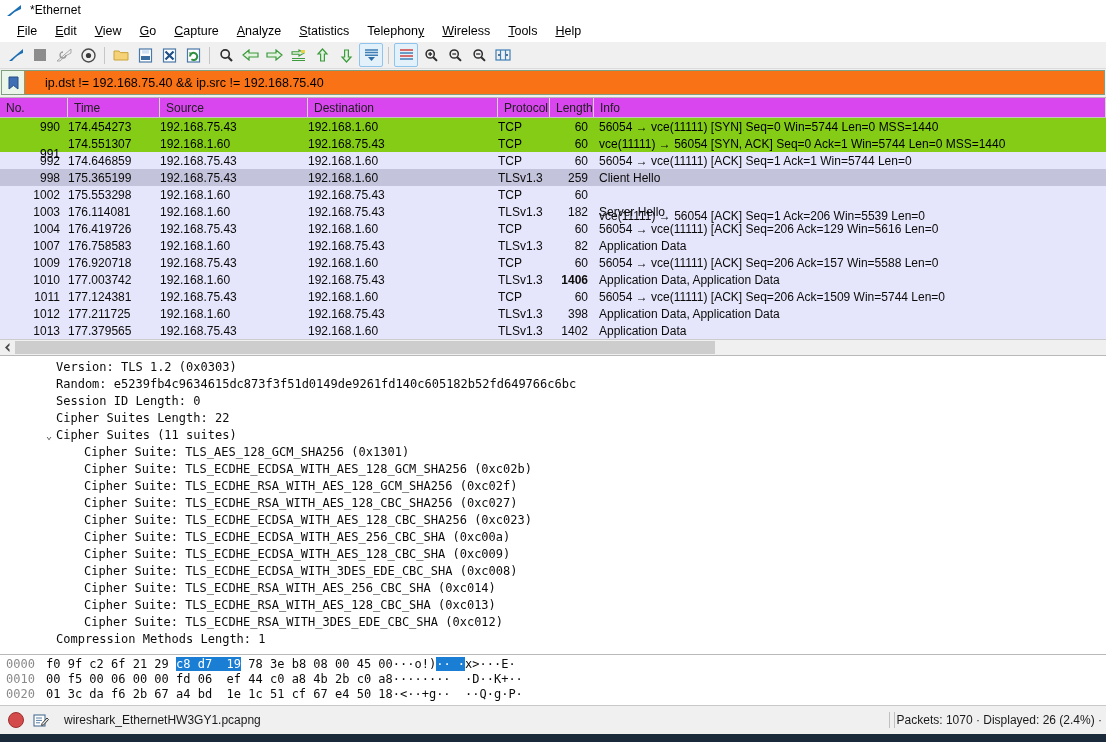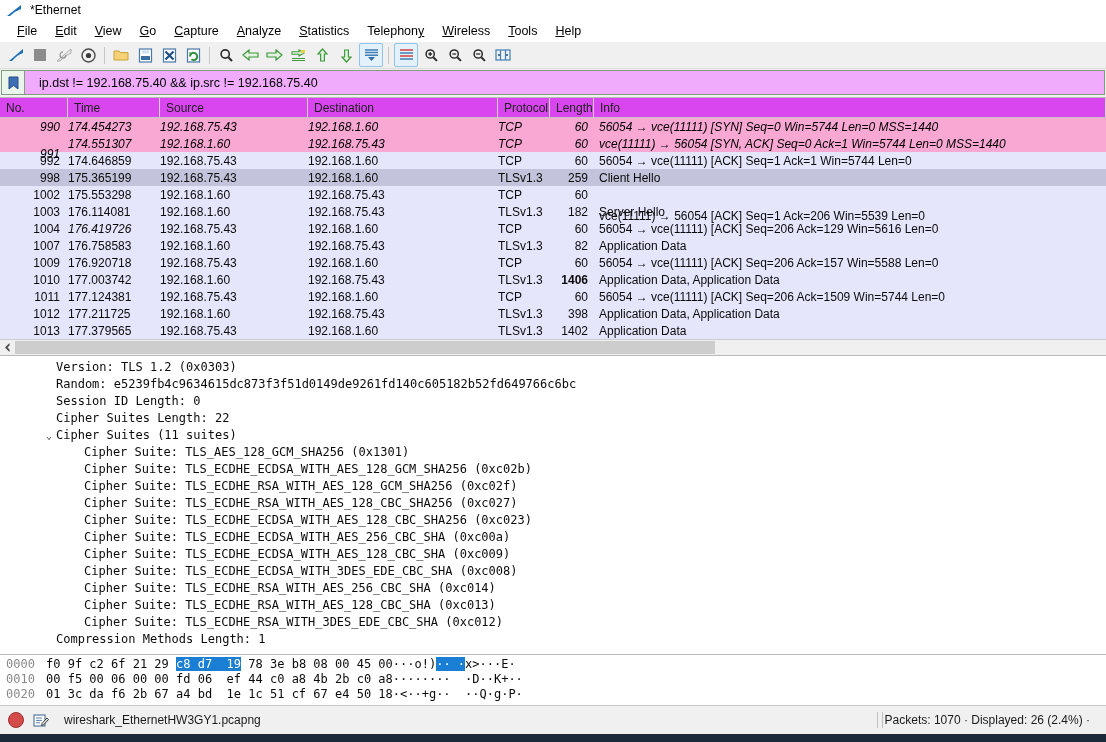--- a/index.html
+++ b/index.html
@@ -28,32 +28,32 @@
            border-bottom:1px solid #dcdcdc;}
   .tb{width:22px;height:22px;display:flex;align-items:center;justify-content:center;margin:0 1px;flex:0 0 22px;}
   .tb svg{display:block;}
   .tb.framed{border:1px solid #8fc4ec;background:#e3f1fb;border-radius:2px;}
   .tb-sep{width:1px;height:17px;background:#c6c6c6;margin:0 4px;flex:0 0 1px;}
 
   
   .filterbar{height:22px;background:#f0f0f0;display:flex;align-items:stretch;padding:1px 1px 2px 1px;flex:0 0 25px;}
   .filter-book{width:22px;background:#e9f6e9;border:1px solid #7f9f7f;border-right:none;
                display:flex;align-items:center;justify-content:center;}
-  .filter-input{flex:1;background:#f0abfc;border:1px solid #7f9f7f;display:flex;align-items:center;
-                padding-left:14px;font-size:12.5px;color:#000;overflow:hidden;white-space:nowrap;}
+  .filter-input{flex:1;background:#f97316;border:1px solid #7f9f7f;display:flex;align-items:center;
+                padding-left:20px;font-size:12.5px;color:#000;overflow:hidden;white-space:nowrap;}
 
   
   .packetlist{background:#ffffff;flex:0 0 240px;display:flex;flex-direction:column;border-top:1px solid #b9b9b9;}
   .plheader{height:19px;background:#d946ef;display:flex;align-items:stretch;border-bottom:1px solid #c3c3c3;flex:0 0 19px;}
   .plh{display:flex;align-items:center;padding-left:6px;border-right:1px solid #d4d4d4;
        font-size:12px;color:#202020;box-sizing:border-box;overflow:hidden;white-space:nowrap;}
   .plrows{flex:1;overflow:hidden;background:#fff;}
   .prow{height:17px;display:flex;align-items:center;font-family:"Liberation Sans",sans-serif;
         font-size:12px;color:#0b0b0b;box-sizing:border-box;white-space:nowrap;}
-  .prow.gray{background:#f9a8d4;color:#000;font-style:italic;}
+  .prow.gray{background:#84cc16;color:#000;}
   .prow.lav{background:#e5e5fb;}
   .prow.sel{background:#c3c3dc;}
   .c-no{text-align:right;padding-right:8px;box-sizing:border-box;overflow:hidden;}
   .c-time{text-align:left;box-sizing:border-box;overflow:hidden;}
   .c-src{text-align:left;box-sizing:border-box;overflow:hidden;}
   .c-dst{text-align:left;box-sizing:border-box;overflow:hidden;}
   .c-proto{text-align:left;box-sizing:border-box;overflow:hidden;}
   .c-len{text-align:right;padding-right:6px;box-sizing:border-box;overflow:hidden;}
   .c-info{text-align:left;padding-left:5px;box-sizing:border-box;overflow:hidden;}
 
@@ -77,21 +77,21 @@
   .hascii{color:#0b0b0b;white-space:pre;}
   .hl{background:#1a7fd4;color:#fff;}
 
   
   .statusbar{height:28px;background:#f0f0f0;border-top:1px solid #c8c8c8;display:flex;align-items:center;flex:0 0 28px;}
   .sb-dot{width:14px;height:14px;border-radius:50%;background:#d44b4b;border:1px solid #a03030;margin-left:8px;flex:0 0 14px;}
   .sb-note{width:18px;height:16px;margin-left:8px;flex:0 0 18px;display:flex;align-items:center;justify-content:center;}
   .sb-file{margin-left:14px;font-size:12px;color:#1a1a1a;}
   .sb-spacer{flex:1;}
   .sb-sep{width:1px;height:16px;background:#c0c0c0;margin:0 2px;flex:0 0 1px;}
-  .sb-pkts{font-size:12px;color:#1a1a1a;padding-right:16px;white-space:nowrap;}
+  .sb-pkts{font-size:12px;color:#1a1a1a;padding-right:4px;white-space:nowrap;}
 
   .bottomband{height:8px;background:#1b2a3a;flex:0 0 8px;}
 </style>
 </head>
 <body>
 
 <div class="app">
 
   <div class="titlebar">
     <span class="wslogo">
@@ -313,21 +313,21 @@
           <div class="c-no" style="width: 68px;">1003</div>
           <div class="c-time" style="width: 92px;">176.114081</div>
           <div class="c-src" style="width: 148px;">192.168.1.60</div>
           <div class="c-dst" style="width: 190px;">192.168.75.43</div>
           <div class="c-proto" style="width: 52px;">TLSv1.3</div>
           <div class="c-len" style="width: 44px;">182</div>
           <div class="c-info" style="width: 512px;">Server Hello</div>
         </div>
         <div class="prow lav">
           <div class="c-no" style="width: 68px;">1004</div>
-          <div class="c-time" style="width: 92px; font-style: italic;">176.419726</div>
+          <div class="c-time" style="width: 92px;">176.419726</div>
           <div class="c-src" style="width: 148px;">192.168.75.43</div>
           <div class="c-dst" style="width: 190px;">192.168.1.60</div>
           <div class="c-proto" style="width: 52px;">TCP</div>
           <div class="c-len" style="width: 44px;">60</div>
           <div class="c-info" style="width: 512px;">56054 → vce(11111) [ACK] Seq=206 Ack=129 Win=5616 Len=0</div>
         </div>
         <div class="prow lav">
           <div class="c-no" style="width: 68px;">1007</div>
           <div class="c-time" style="width: 92px;">176.758583</div>
           <div class="c-src" style="width: 148px;">192.168.1.60</div>

